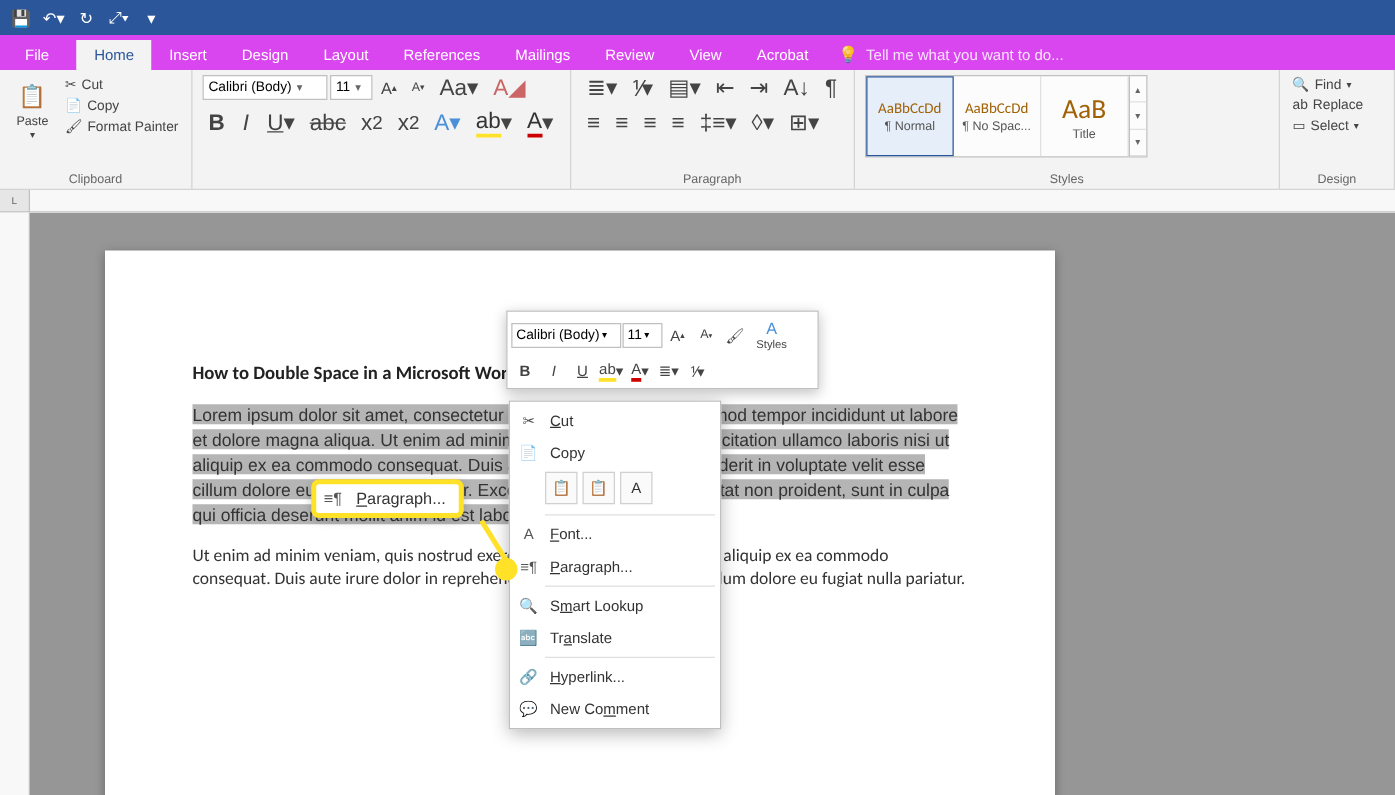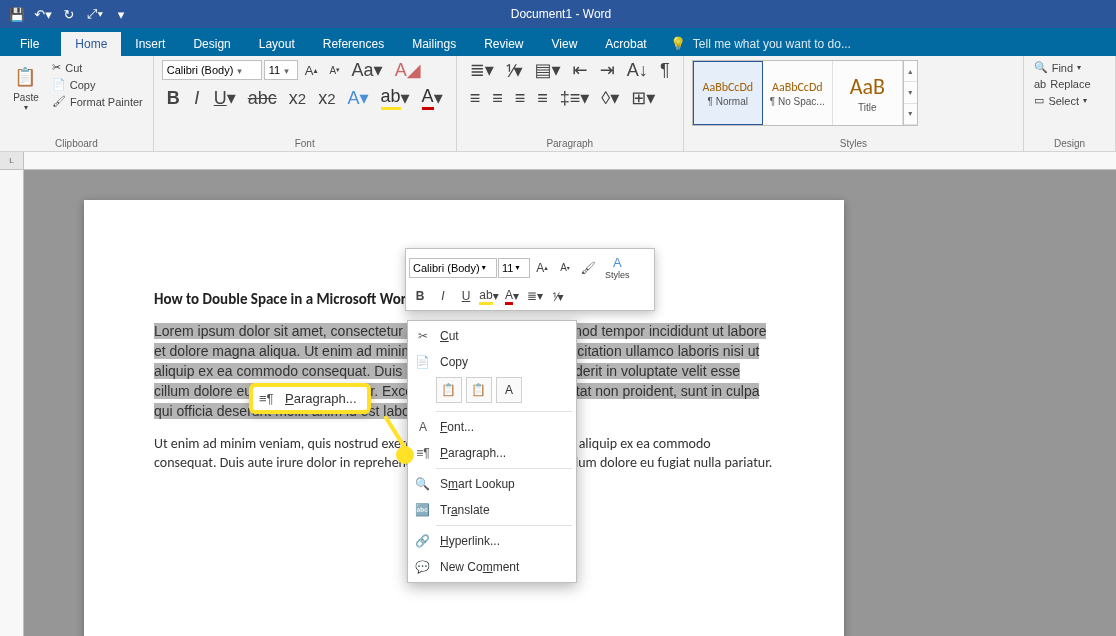--- a/index.html
+++ b/index.html
@@ -5,21 +5,21 @@
     * { margin: 0; padding: 0; box-sizing: border-box; font-family: "Segoe UI", Tahoma, sans-serif; }
     body { width: 1116px; height: 636px; background: #e6e6e6; overflow: hidden; position: relative; }
 
     
     .title-bar { background: #2b579a; color: #fff; height: 28px; display: flex; align-items: center; padding: 0 6px; font-size: 12px; }
     .qat { display: flex; gap: 4px; align-items: center; }
     .qat .btn { width: 22px; height: 22px; display: flex; align-items: center; justify-content: center; color: #fff; font-size: 13px; cursor: pointer; }
     .title-center { flex: 1; text-align: center; font-size: 12px; }
 
     
-    .tab-row { background: #0369a1; color: #fff; height: 28px; display: flex; align-items: flex-end; padding: 0 6px; gap: 0; font-size: 12px; }
+    .tab-row { background: #d946ef; color: #fff; height: 28px; display: flex; align-items: flex-end; padding: 0 6px; gap: 0; font-size: 12px; }
     .tab { padding: 5px 14px; cursor: pointer; }
     .tab.active { background: #f3f3f3; color: #2b579a; }
     .tab.file { padding-right: 22px; }
     .tell-me { display: flex; align-items: center; gap: 6px; padding: 5px 10px; opacity: 0.85; }
     .tell-me .bulb { font-size: 13px; }
 
     
     .ribbon { background: #f3f3f3; height: 96px; display: flex; border-bottom: 1px solid #d4d4d4; }
     .group { border-right: 1px solid #d4d4d4; padding: 4px 8px 2px; display: flex; flex-direction: column; position: relative; min-width: 60px; }
     .group-content { flex: 1; display: flex; gap: 4px; align-items: flex-start; }
@@ -88,21 +88,20 @@
 <body>
 
 <div class="title-bar">
   <div class="qat">
     <div class="btn">💾</div>
     <div class="btn">↶▾</div>
     <div class="btn">↻</div>
     <div class="btn">⤢▾</div>
     <div class="btn">▾</div>
   </div>
-  <div class="title-center">Document1 - Word</div>
   <div style="width:120px"></div>
 </div>
 
 <div class="tab-row">
   <div class="tab file">File</div>
   <div class="tab active">Home</div>
   <div class="tab">Insert</div>
   <div class="tab">Design</div>
   <div class="tab">Layout</div>
   <div class="tab">References</div>
@@ -170,21 +169,20 @@
         <div class="rbtn">
             <s>abc</s>
           </div>
         <div class="rbtn">x<sub>2</sub></div>
         <div class="rbtn">x<sup>2</sup></div>
         <div class="rbtn" style="color:#4a90d9">A▾</div>
         <div class="rbtn"><span style="color:#333;border-bottom:3px solid #ffe127">ab</span>▾</div>
         <div class="rbtn"><span style="color:#333;border-bottom:3px solid #c00">A</span>▾</div>
       </div>
     </div>
-    <div class="group-label">Font</div>
   </div>
 
   <div class="group" style="min-width:215px">
     <div class="group-content col">
       <div class="row-mini">
         <div class="rbtn">≣▾</div>
         <div class="rbtn">⅟▾</div>
         <div class="rbtn">▤▾</div>
         <div class="rbtn">⇤</div>
         <div class="rbtn">⇥</div>

